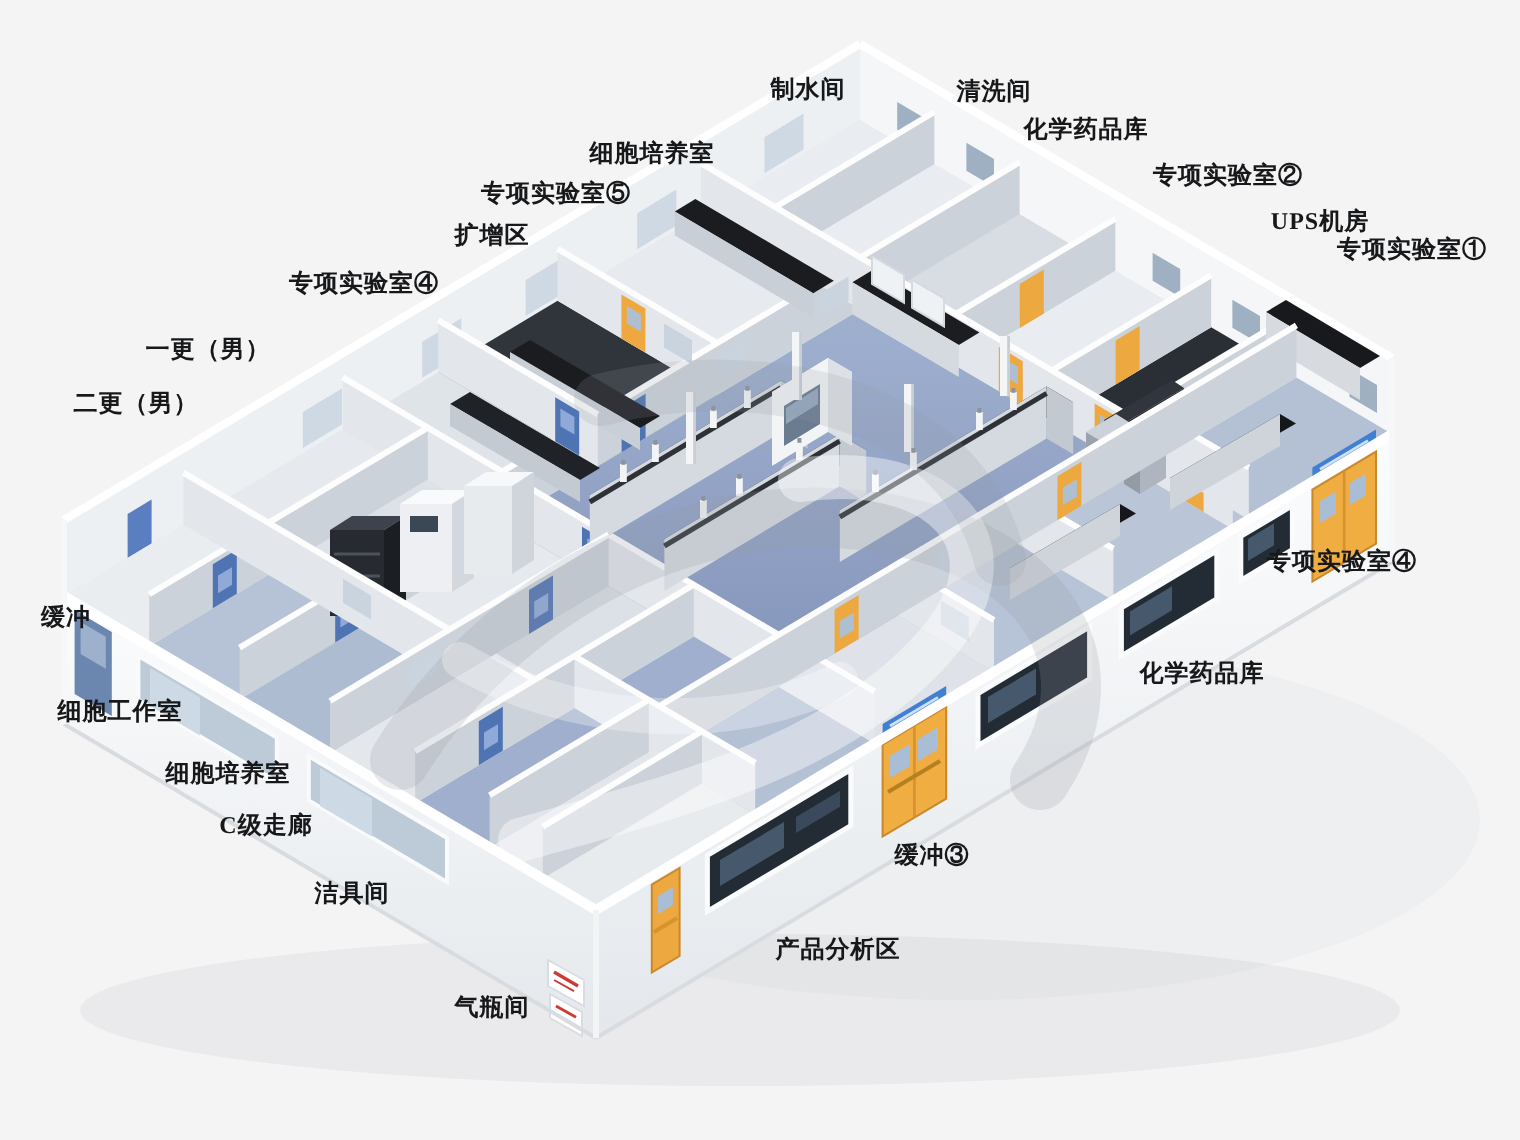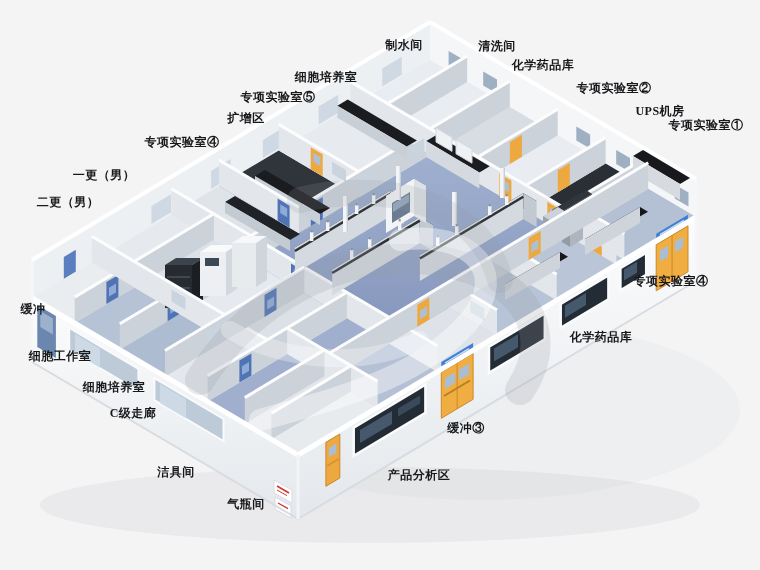--- a/index.html
+++ b/index.html
@@ -508,20 +508,20 @@
   <span class="lbl" style="left:326px;top:77px">细胞培养室</span>
   <span class="lbl" style="left:278px;top:97px">专项实验室⑤</span>
   <span class="lbl" style="left:246px;top:118px">扩增区</span>
   <span class="lbl" style="left:182px;top:142px">专项实验室④</span>
   <span class="lbl" style="left:104px;top:175px">一更（男）</span>
   <span class="lbl" style="left:68px;top:202px">二更（男）</span>
   <span class="lbl" style="left:33px;top:309px">缓冲</span>
   <span class="lbl" style="left:60px;top:356px">细胞工作室</span>
   <span class="lbl" style="left:114px;top:387px">细胞培养室</span>
   <span class="lbl" style="left:133px;top:413px">C级走廊</span>
-  <span class="lbl" style="left:176px;top:472px">洁具间</span>
+  <span class="lbl" style="left:176px;top:447px">洁具间</span>
   <span class="lbl" style="left:246px;top:504px">气瓶间</span>
   <span class="lbl" style="left:671px;top:281px">专项实验室④</span>
   <span class="lbl" style="left:601px;top:337px">化学药品库</span>
   <span class="lbl" style="left:466px;top:428px">缓冲③</span>
   <span class="lbl" style="left:419px;top:475px">产品分析区</span>
 </div>
 </div>
 
 </body></html>

